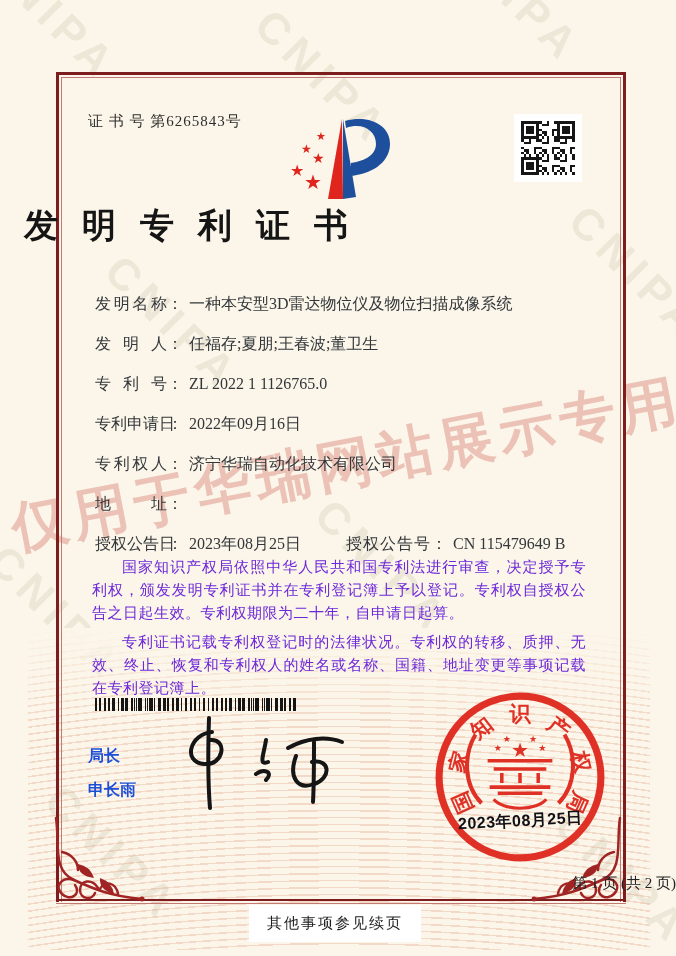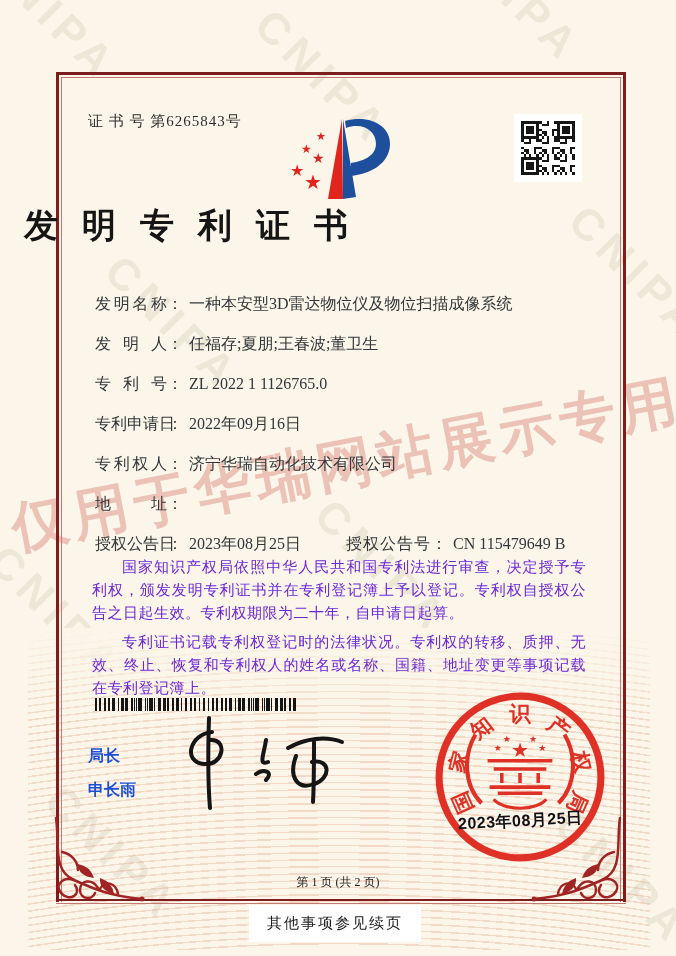--- a/index.html
+++ b/index.html
@@ -106,21 +106,21 @@
   .issuer div{margin-bottom:13px}
   .sig{left:160px;top:710px}
   .seal{left:431px;top:688px;width:178px;height:178px;opacity:.93}
   .seal-date{
     left:458px;top:811px;font-size:16px;font-weight:bold;color:#101016;
     font-family:"Liberation Sans","DejaVu Sans",sans-serif;
     transform:rotate(-3deg);letter-spacing:.5px;
   }
 
   
-  .page-info{left:0;right:0;top:874px;text-align:center;font-size:12px;color:#222}
+  .page-info{left:0;right:0;top:874px;text-align:right;font-size:15px;color:#222}
   .note{
     left:249px;top:905px;width:172px;height:37px;background:#ffffff;
     display:flex;align-items:center;justify-content:center;
     font-size:15px;letter-spacing:2px;color:#1c1c1c;
   }
 </style>
 </head>
 <body>
 
 <div class="page">

